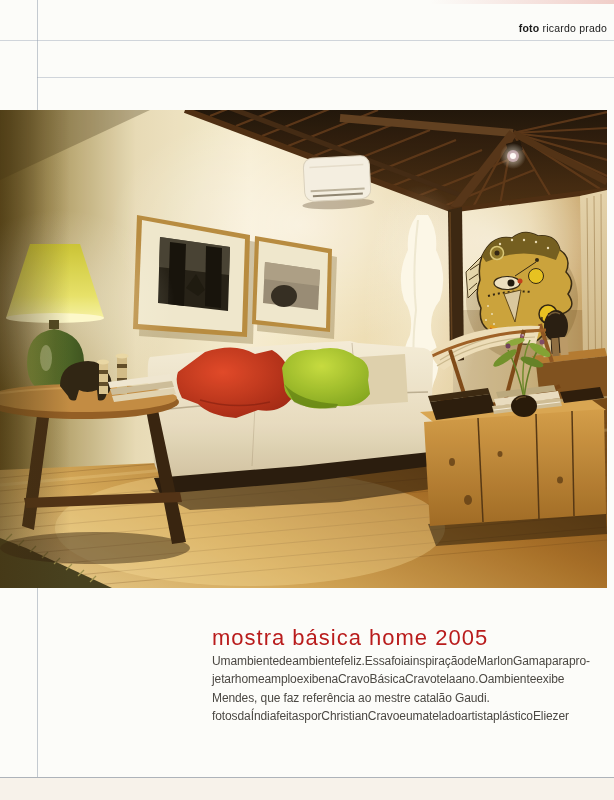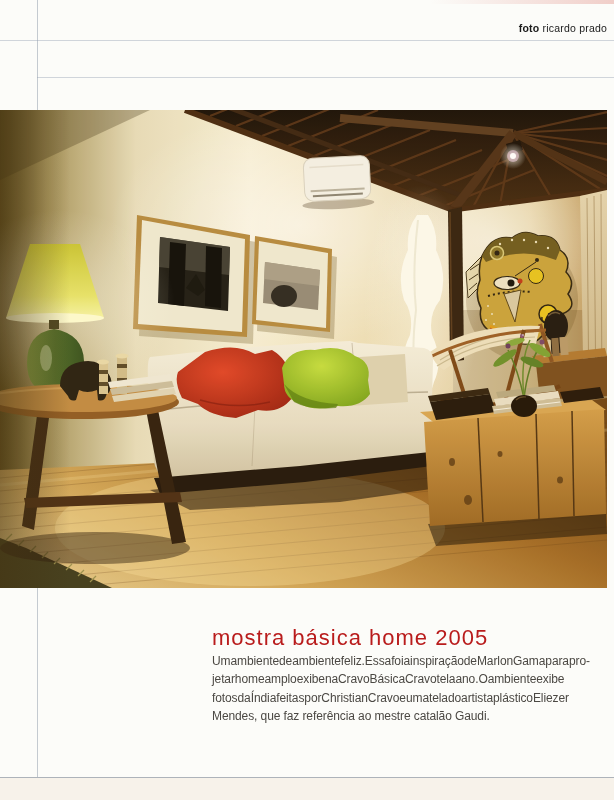--- a/index.html
+++ b/index.html
@@ -443,30 +443,30 @@
       <span>na</span>
       <span>Cravo</span>
       <span>Básica</span>
       <span>Cravo</span>
       <span>tela</span>
       <span>ano.</span>
       <span>O</span>
       <span>ambiente</span>
       <span>exibe</span>
     </div>
+  <div class="body-line">Mendes, que faz referência ao mestre catalão Gaudi.</div>
   <div class="body-line jw">
       <span>fotos</span>
       <span>da</span>
       <span>Índia</span>
       <span>feitas</span>
       <span>por</span>
       <span>Christian</span>
       <span>Cravo</span>
       <span>e</span>
       <span>uma</span>
       <span>tela</span>
       <span>do</span>
       <span>artista</span>
       <span>plástico</span>
       <span>Eliezer</span>
     </div>
-  <div class="body-line">Mendes, que faz referência ao mestre catalão Gaudi.</div>
 </div>
 
 </body></html>

